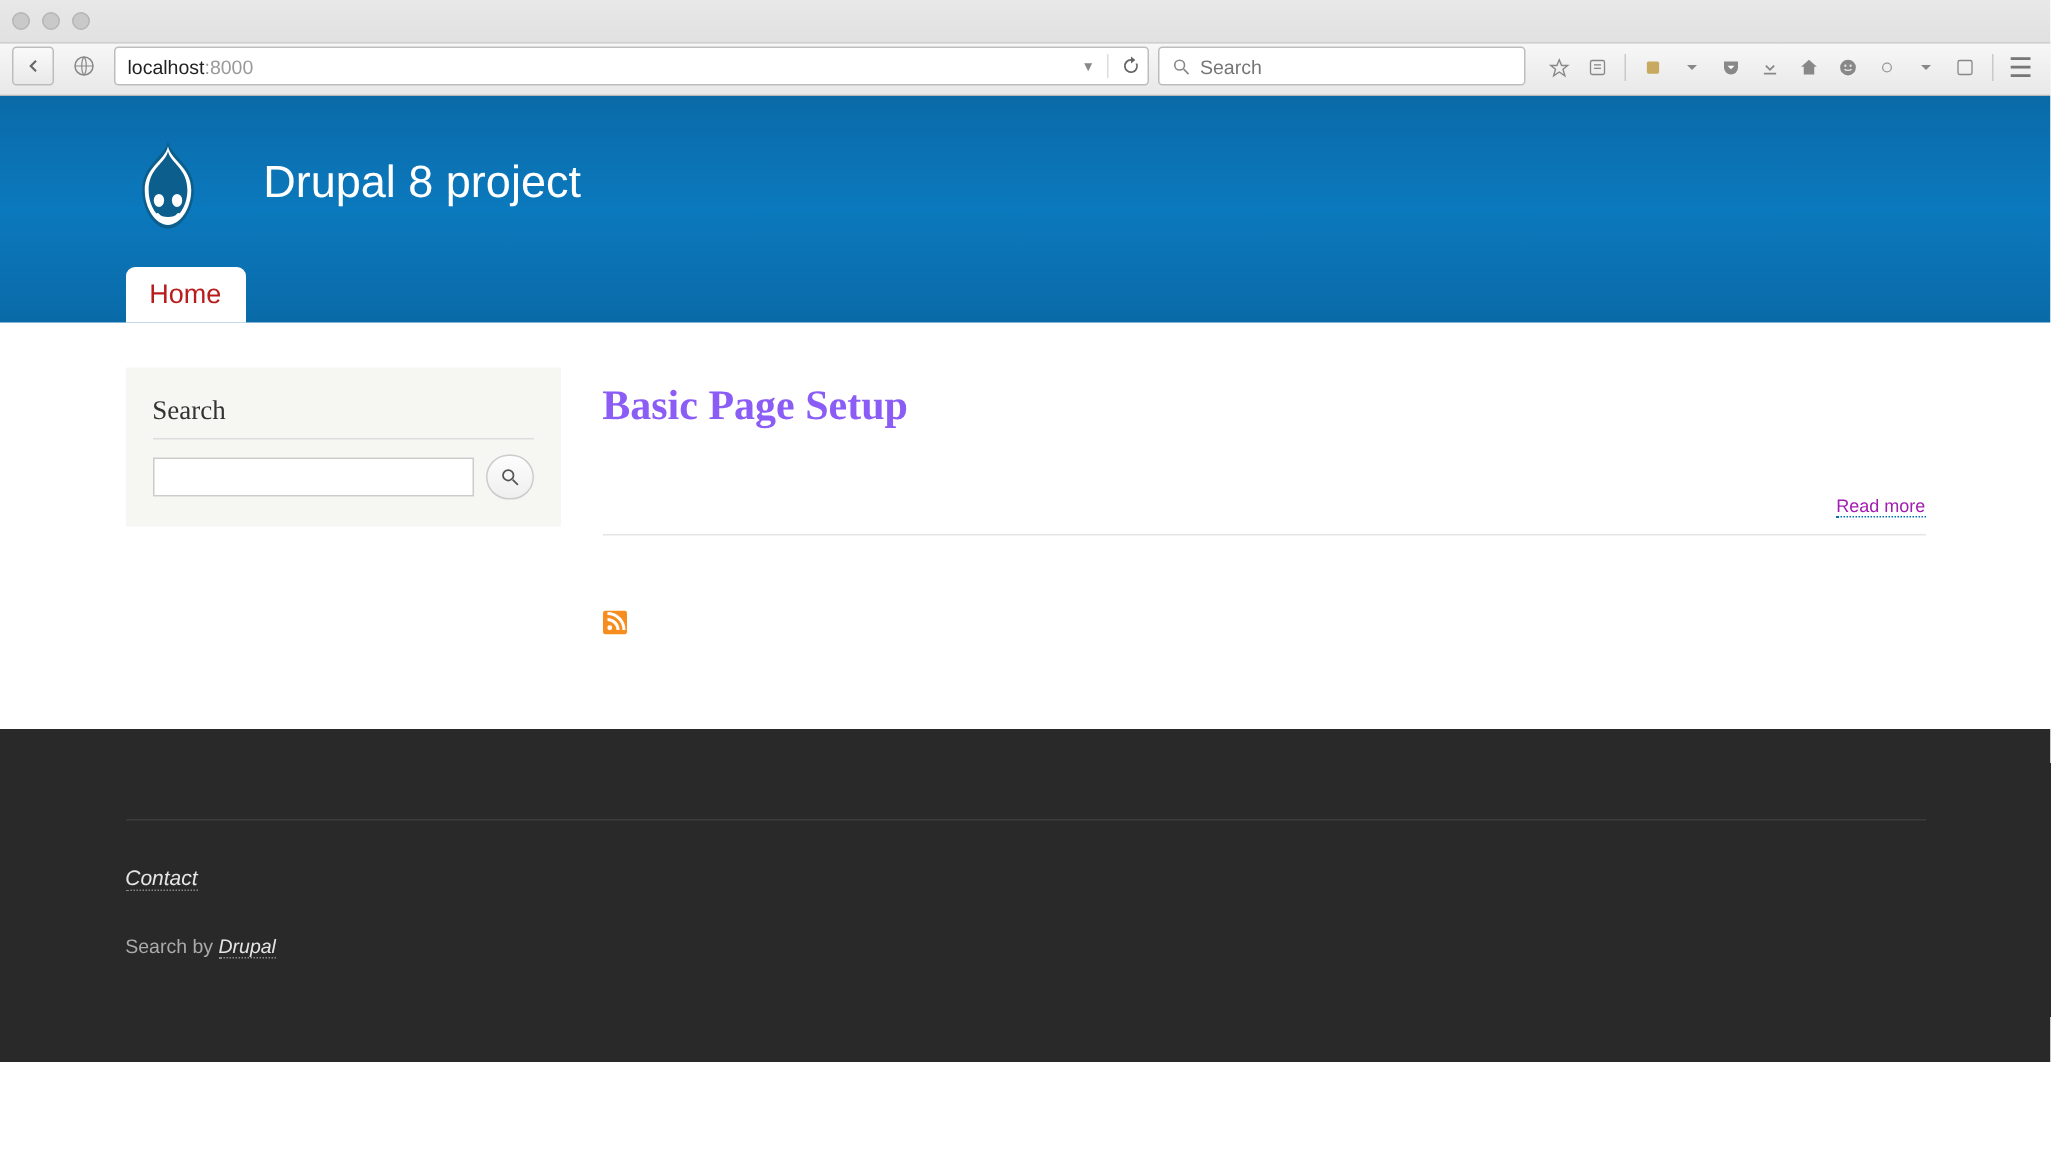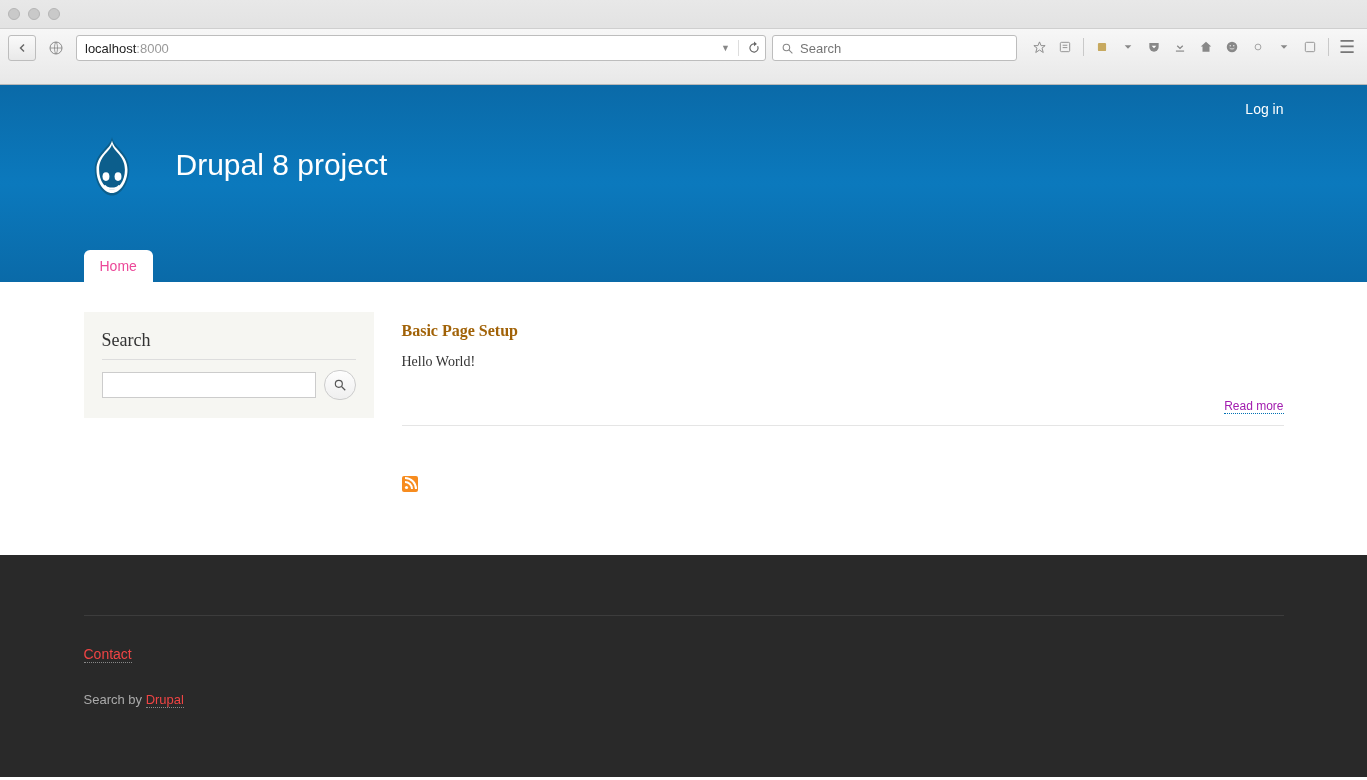--- a/index.html
+++ b/index.html
@@ -10,21 +10,21 @@
 
     .titlebar { height: 28px; display: flex; align-items: center; padding: 0 8px; }
     .traffic-lights { display: flex; gap: 8px; }
     .tl { width: 12px; height: 12px; border-radius: 50%; background: #c9c9c9; border: 1px solid #b5b5b5; }
 
     .tab-strip { display: flex; align-items: flex-end; padding-left: 80px; margin-top: -22px; height: 28px; }
     .tab { display: flex; align-items: center; gap: 6px; height: 24px; padding: 0 28px 0 10px; background: linear-gradient(#fdfdfd, #f1f1f1); border: 1px solid #b8b8b8; border-bottom: none; border-top-left-radius: 8px; border-top-right-radius: 8px; position: relative; font-size: 12px; color: #444; cursor: default; }
     .tab-close { position: absolute; right: 8px; color: #888; font-size: 13px; cursor: pointer; }
     .new-tab { width: 24px; height: 20px; margin-left: 6px; display: flex; align-items: center; justify-content: center; color: #666; font-size: 14px; cursor: pointer; border: 1px solid #c5c5c5; border-radius: 4px; background: linear-gradient(#f7f7f7,#e7e7e7); }
 
-    .toolbar { height: 56px; display: flex; align-items: flex-start; gap: 6px; padding: 6px 8px; background: linear-gradient(#f7f7f7,#e8e8e8); border-top: 1px solid #cfcfcf; }
+    .toolbar { height: 35px; display: flex; align-items: flex-end; gap: 6px; padding: 6px 8px; background: linear-gradient(#f7f7f7,#e8e8e8); border-top: 1px solid #cfcfcf; }
     .tb-btn { width: 28px; height: 26px; display: inline-flex; align-items: center; justify-content: center; cursor: pointer; color: #666; border-radius: 3px; }
     .tb-btn.back { border: 1px solid #bdbdbd; background: linear-gradient(#fafafa,#e9e9e9); }
 
     .url-bar { flex: 0 0 690px; display: flex; align-items: center; height: 26px; background: #fff; border: 1px solid #bdbdbd; border-radius: 3px; padding: 0 4px 0 8px; }
     .url-text { flex: 1; font-size: 13px; color: #222; outline: none; border: none; }
     .url-text .port { color: #999; }
     .url-right { display: flex; align-items: center; gap: 8px; color: #777; }
     .url-right .divider { width:1px; height:16px; background:#ddd; }
     .drop { font-size: 9px; color: #888; }
 
@@ -40,44 +40,44 @@
     .page { width: 100%; }
     .header { background: linear-gradient(#0a6aa8, #0b79bd 50%, #0a6aa8); color: #fff; }
     .header-inner { max-width: 1280px; margin: 0 auto; padding: 10px 40px 0 40px; }
     .login-row { text-align: right; padding: 6px 0 0; }
     .login-link { color: #fff; text-decoration: none; font-size: 14px; cursor: pointer; }
     .brand-row { display: flex; align-items: center; gap: 36px; padding: 20px 0 28px; }
     .site-name { font-size: 30px; font-weight: 400; color: #fff; }
     .drupal-logo { width: 56px; height: 56px; }
 
     .tabs-row { display: flex; gap: 6px; }
-    .page-tab { background: #fff; color: #ec4899; border-top-left-radius: 6px; border-top-right-radius: 6px; padding: 8px 16px; font-size: 14px; cursor: pointer; margin-top: 29px; }
+    .page-tab { background: #fff; color: #b91c1c; border-top-left-radius: 6px; border-top-right-radius: 6px; padding: 8px 16px; font-size: 18px; cursor: pointer; }
 
     .content-wrap { max-width: 1280px; margin: 0 auto; padding: 30px 40px 60px; display: flex; gap: 28px; align-items: flex-start; }
     .sidebar { flex: 0 0 290px; background: #f6f6f2; padding: 18px; }
     .sidebar h2 { font-family: Georgia, 'Times New Roman', serif; font-weight: 400; font-size: 18px; color: #333; padding-bottom: 8px; border-bottom: 1px solid #ddd; margin-bottom: 10px; }
     .search-form { display: flex; align-items: center; gap: 8px; }
     .search-form input { flex: 1; height: 26px; border: 1px solid #ccc; background: #fff; padding: 0 6px; }
     .search-submit { width: 32px; height: 30px; border: 1px solid #ccc; border-radius: 16px; background: linear-gradient(#fdfdfd,#efefef); display: inline-flex; align-items: center; justify-content: center; cursor: pointer; color: #555; }
 
     .main { flex: 1; }
     .article { padding-top: 10px; }
-    .article h2 { font-family: Georgia, 'Times New Roman', serif; font-weight: 700; font-size: 16px; color: #a16207; margin-bottom: 14px; }
+    .article h2 { font-family: Georgia, 'Times New Roman', serif; font-weight: 700; font-size: 28px; color: #8b5cf6; margin-bottom: 14px; }
     .article p { font-family: Georgia, 'Times New Roman', serif; font-size: 14px; color: #333; }
     .readmore-row { text-align: right; padding: 28px 0 12px; border-bottom: 1px solid #e5e5e5; }
     .readmore { color: #a21caf; font-size: 12px; text-decoration: none; border-bottom: 1px dotted #0071b3; cursor: pointer; }
 
     .rss-row { padding-top: 50px; }
     .rss-icon { width: 16px; height: 16px; display: inline-block; }
 
     
     .footer { background: #292929; color: #c0c0c0; }
     .footer-inner { max-width: 1280px; margin: 0 auto; padding: 60px 40px 70px; }
     .footer hr { border: none; border-top: 1px solid #3c3c3c; margin-bottom: 30px; }
-    .footer a { color: #ef4444; text-decoration: none; border-bottom: 1px dotted #888; cursor: pointer; }
+    .footer a { color: #e5e5e5; text-decoration: none; border-bottom: 1px dotted #888; cursor: pointer; font-style: italic; }
     .footer .contact-row { margin-bottom: 30px; font-size: 14px; }
     .footer .powered { font-size: 13px; color: #aaa; }
 
     
     svg { display: block; }
   </style>
 </head>
 <body>
 
 <div class="browser-chrome">
@@ -187,23 +187,20 @@
         </span>
       <span class="sep"></span>
       <span class="tb-sm hamburger">☰</span>
     </div>
   </div>
 </div>
 
 <div class="page">
   <header class="header">
     <div class="header-inner">
-      <div class="login-row">
-        <a class="login-link">Log in</a>
-      </div>
       <div class="brand-row">
         <span class="drupal-logo">
           <svg viewBox="0 0 64 72" width="56" height="62">
             <path fill="#0c5e8c" d="M32 0c-2 12-20 18-20 38 0 16 10 30 20 30s20-14 20-30C52 18 34 12 32 0z"></path>
             <path fill="#ffffff" d="M32 4c-2 11-18 16-18 34 0 15 9 27 18 27s18-12 18-27C50 20 34 15 32 4z"></path>
             <path fill="#0c5e8c" d="M32 8c-1.6 9-15 13-15 30 0 13 7.5 23 15 23s15-10 15-23C47 21 33.6 17 32 8z"></path>
             <ellipse cx="25" cy="46" rx="4" ry="5" fill="#fff"></ellipse>
             <ellipse cx="39" cy="46" rx="4" ry="5" fill="#fff"></ellipse>
             <path d="M24 57c3 4 13 4 16 0" stroke="#fff" stroke-width="2.5" fill="none" stroke-linecap="round"></path>
           </svg>
@@ -226,21 +223,20 @@
               <circle cx="10" cy="10" r="6" fill="none" stroke="#555" stroke-width="2"></circle>
               <line x1="15" y1="15" x2="21" y2="21" stroke="#555" stroke-width="2"></line>
             </svg>
         </button>
       </div>
     </aside>
 
     <main class="main">
       <article class="article">
         <h2>Basic Page Setup</h2>
-        <p>Hello World!</p>
         <div class="readmore-row">
           <a class="readmore">Read more</a>
         </div>
       </article>
       <div class="rss-row">
         <span class="rss-icon">
           <svg viewBox="0 0 16 16" width="16" height="16">
               <rect width="16" height="16" rx="2" fill="#f78c1f"></rect>
               <circle cx="4.5" cy="11.5" r="1.6" fill="#fff"></circle>
               <path d="M3 7a6 6 0 0 1 6 6h2A8 8 0 0 0 3 5z" fill="#fff"></path>

